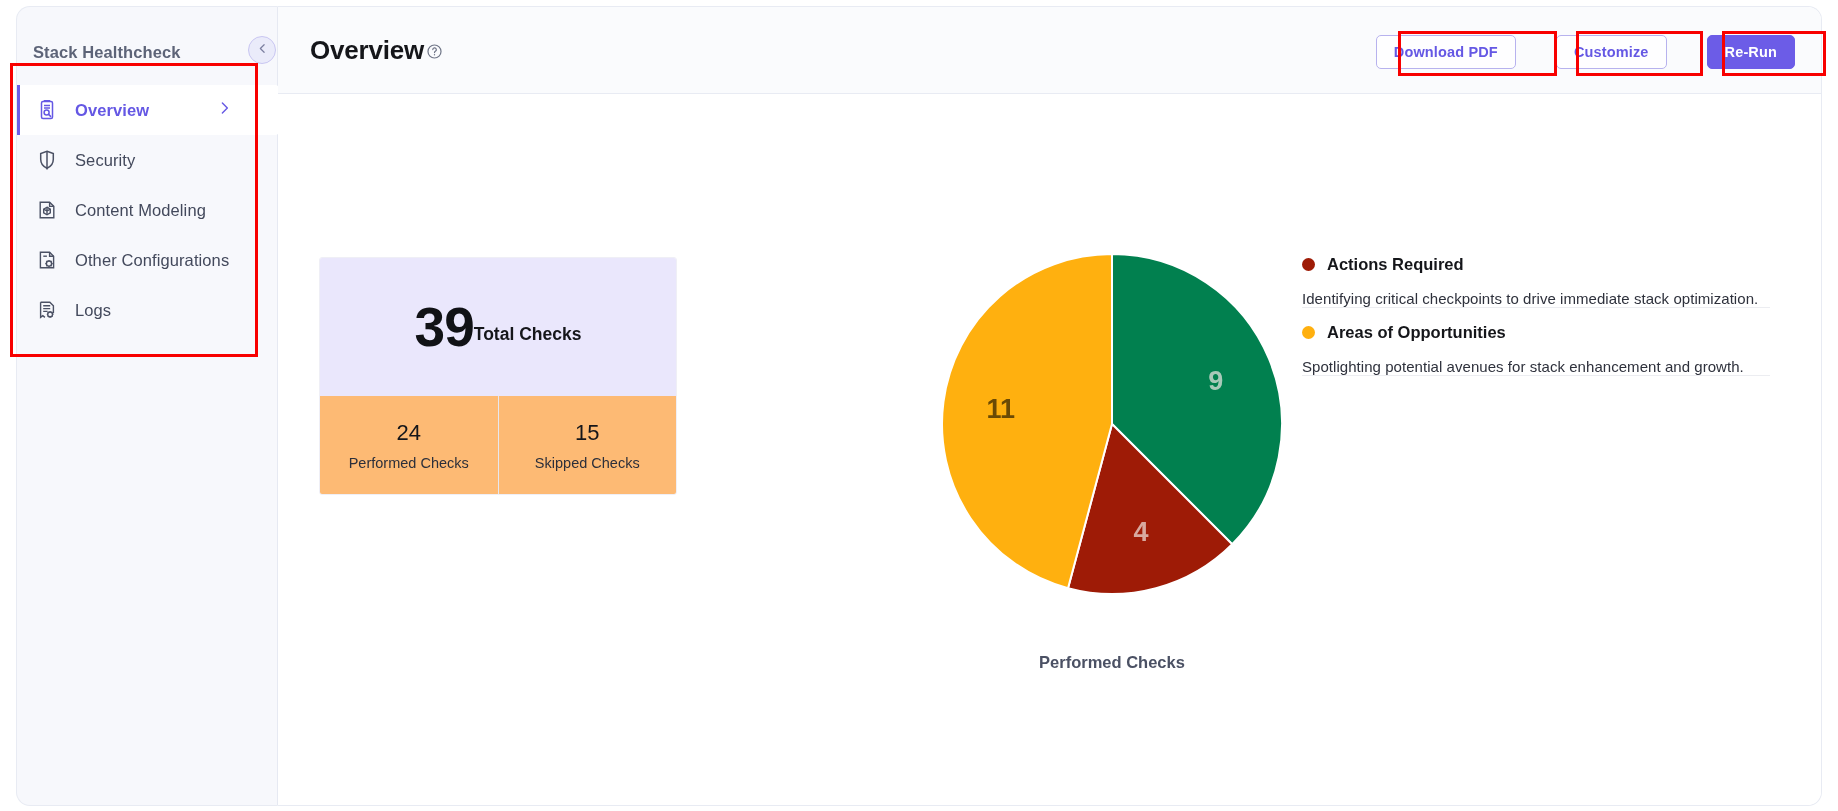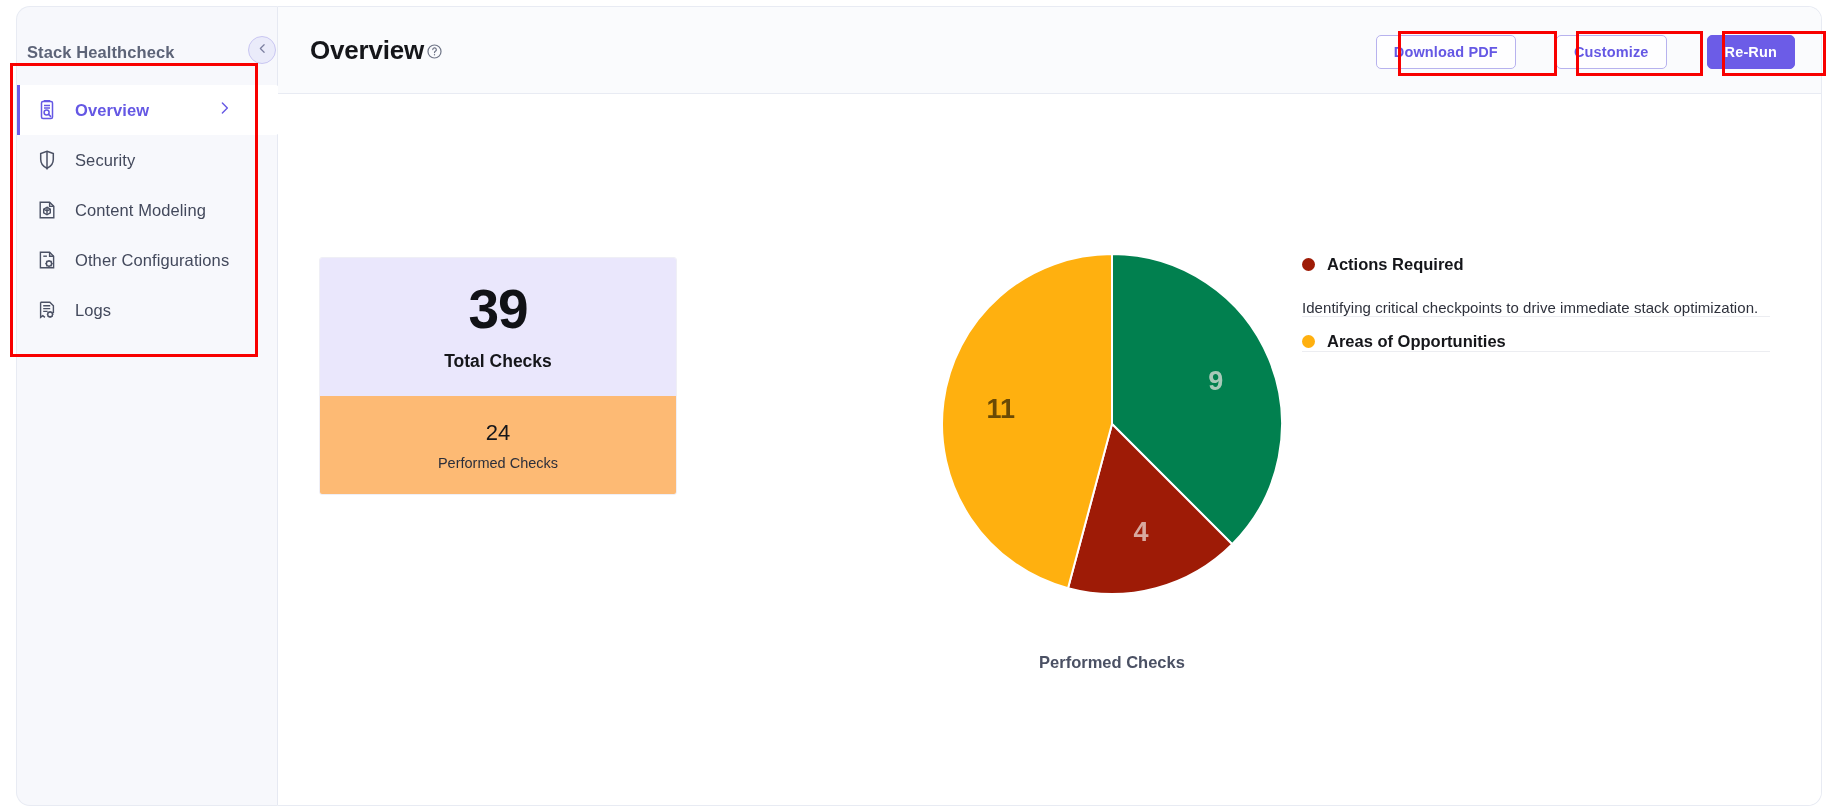--- a/index.html
+++ b/index.html
@@ -15,21 +15,21 @@
   .sidebar {
     position: absolute; left: 16px; top: 6px;
     width: 262px; height: 800px;
     background: #F7F8FC;
     border: 1px solid #E8EBF3;
     border-top-left-radius: 14px;
     border-bottom-left-radius: 14px;
     border-right: 1px solid #E6E9F2;
   }
   .sidebar-title {
-    position: absolute; left: 10px; top: 36px;
+    position: absolute; left: 16px; top: 36px;
     font-size: 16.5px; font-weight: 700; color: #5D6478;
     letter-spacing: .1px;
   }
   .nav { position: absolute; left: 0px; top: 78px; width: 262px; }
   .nav-item {
     position: relative; display: flex; align-items: center;
     height: 50px; padding-left: 16px; cursor: pointer;
   }
   .nav-item .ico {
     width: 28px; height: 28px; display:flex; align-items:center; justify-content:center;
@@ -93,21 +93,21 @@
   }
 
   
   .stat-card {
     position: absolute; left: 41px; top: 163px;
     width: 358px; border-radius: 3px; overflow: hidden;
     border: 1px solid #EFEFF6;
   }
   .stat-top {
     background: #EAE7FC; height: 138px;
-    display: flex; flex-direction: column; align-items: center; justify-content: center;
+    display: flex; flex-direction: row; align-items: center; justify-content: center;
   }
   .stat-top .big { font-size: 55px; font-weight: 700; color: #111216; line-height: 1; letter-spacing:-1px; }
   .stat-top .cap { font-size: 17.5px; font-weight: 700; color: #15161A; margin-top: 14px; }
   .stat-bottom { display: flex; background: #fdba74; height: 98px; }
   .stat-cell {
     flex: 1; display: flex; flex-direction: column; align-items: center; justify-content: center;
   }
   .stat-cell + .stat-cell { border-left: 1px solid #E7E7EE; }
   .stat-cell .num { font-size: 22px; font-weight: 400; color: #15161A; }
   .stat-cell .lab { font-size: 14.5px; color: #2C2F3A; margin-top: 9px; }
@@ -119,21 +119,21 @@
     font-size: 16.5px; font-weight: 700; color: #4B5164;
   }
 
   
   .legend { position: absolute; left: 1024px; top: 161px; width: 468px; }
   .legend-row { padding-bottom: 0; border-bottom: 1px solid #ECEDF1; margin-bottom: 15px; }
   .legend-row:last-child { margin-bottom: 0; }
   .legend-head { display: flex; align-items: center; gap: 12px; }
   .dot { width: 13px; height: 13px; border-radius: 50%; flex: 0 0 13px; }
   .legend-title { font-size: 16.5px; font-weight: 700; color: #15161A; }
-  .legend-desc { font-size: 15px; color: #2E313C; margin-top: 25px; letter-spacing: .05px; }
+  .legend-desc { font-size: 15px; color: #2E313C; margin-top: 16px; letter-spacing: .05px; }
 
   
   .hl { position: absolute; border: 3.5px solid #F80000; pointer-events: none; z-index: 50; }
 </style>
 </head>
 <body>
 
 <div id="app">
 
   <div class="sidebar">
@@ -243,20 +243,24 @@
 
       <div class="stat-card">
         <div class="stat-top">
           <div class="big">39</div>
           <div class="cap">Total Checks</div>
         </div>
         <div class="stat-bottom">
           <div class="stat-cell">
             <div class="num">24</div>
             <div class="lab">Performed Checks</div>
+          </div>
+          <div class="stat-cell">
+            <div class="num">15</div>
+            <div class="lab">Skipped Checks</div>
           </div>
         </div>
       </div>
 
       <div class="pie-wrap">
         <svg id="pie-svg" width="400" height="400" viewBox="0 0 400 400">
             <path d="M 200 200 L 200 30 A 170 170 0 0 1 320.2081528017131 320.2081528017131 Z" fill="#01804F" stroke="#ffffff" stroke-width="2"></path>
             <text x="303.6592835477664" y="157.06291888863691" text-anchor="middle" dominant-baseline="central" font-family="&quot;Liberation Sans&quot;, sans-serif" font-size="27" font-weight="700" fill="#A8C9B9">9</text>
             <path d="M 200 200 L 320.2081528017131 320.2081528017131 A 170 170 0 0 1 156.0007623325715 364.2073904691416 Z" fill="#9E1B06" stroke="#ffffff" stroke-width="2"></path>
             <text x="229.03949686050285" y="308.37687770963345" text-anchor="middle" dominant-baseline="central" font-family="&quot;Liberation Sans&quot;, sans-serif" font-size="27" font-weight="700" fill="#D8A99F">4</text>
@@ -272,20 +276,21 @@
             <span class="dot" style="background:#9E1B06"></span>
             <span class="legend-title">Actions Required</span>
           </div>
           <div class="legend-desc">Identifying critical checkpoints to drive immediate stack optimization.</div>
         </div>
         <div class="legend-row">
           <div class="legend-head">
             <span class="dot" style="background:#FFB00F"></span>
             <span class="legend-title">Areas of Opportunities</span>
           </div>
+          <div class="legend-desc">Spotlighting potential avenues for stack enhancement and growth.</div>
         </div>
       </div>
 
     </div>
   </div>
 
   <div class="hl" style="left:10px;  top:63px;  width:248px; height:294px;"></div>
   <div class="hl" style="left:1398px;top:31px;  width:159px; height:45px;"></div>
   <div class="hl" style="left:1576px;top:31px;  width:127px; height:45px;"></div>
   <div class="hl" style="left:1722px;top:31px;  width:104px; height:45px;"></div>

